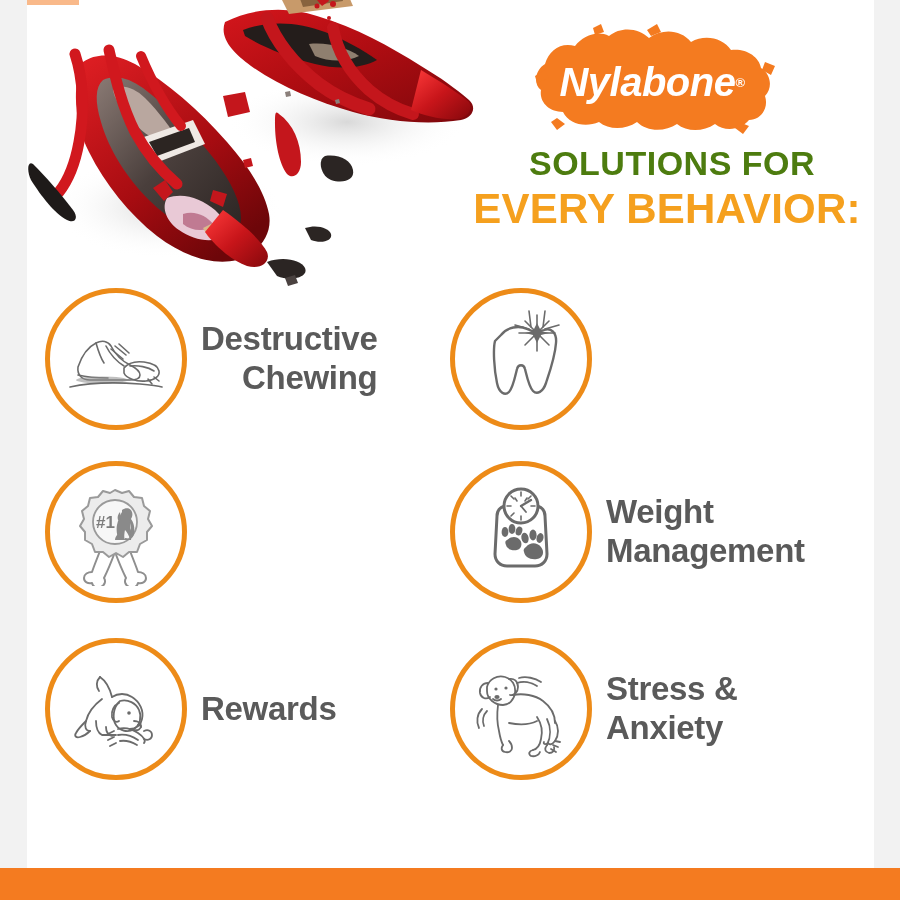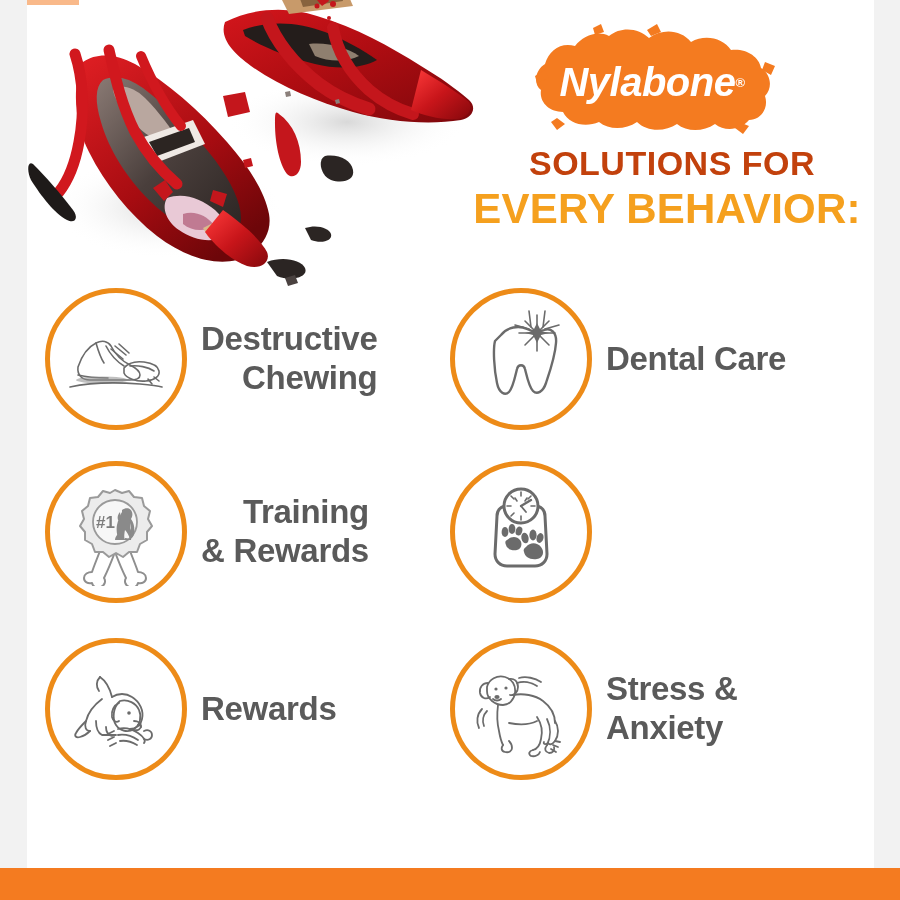--- a/index.html
+++ b/index.html
@@ -51,21 +51,21 @@
     z-index:2;
   }
   .logo-word sup{font-size:13px;vertical-align:super;font-style:normal;}
 
   
   .head1{
     position:absolute;
     left:420px;top:146px;width:450px;
     text-align:center;
     font-size:34px;font-weight:bold;
-    color:#c2410c;
+    color:#4d7c0f;
     letter-spacing:0.5px;
     line-height:1;
   }
   .head2{
     position:absolute;
     left:400px;top:188px;width:480px;
     text-align:center;
     font-size:42px;font-weight:bold;
     color:#F5A01E;
     letter-spacing:0.2px;
@@ -282,21 +282,20 @@
                        C27 64 26 44 28 36 Z"></path>
             </g>
             <g stroke="#6b6b6b" stroke-width="1.6" stroke-linecap="round">
               <path d="M70 10 L70 46 M52 28 L88 28 M58 16 L82 40 M82 16 L58 40"></path>
               <path d="M62 6 L64 22 M78 6 L76 22 M48 20 L62 24 M92 20 L78 24"></path>
             </g>
             <path d="M70 18 L74 26 L82 28 L74 30 L70 38 L66 30 L58 28 L66 26 Z" fill="#6b6b6b"></path>
             <circle cx="70" cy="28" r="4" fill="#6b6b6b"></circle>
           </svg>
         </div>
-        <div class="label">Dental Care</div>
       </div>
 
       <div class="item col1 row2">
         <div class="circle">
           <svg width="108" height="108" viewBox="0 0 108 108">
 
             <g fill="#ffffff" stroke="#8e8e8e" stroke-width="2" stroke-linejoin="round">
               <path d="M40 68 C36 78 32 88 30 94 C26 94 22 96 22 100 C22 104 26 106 30 105
                        C31 109 35 111 39 109 C43 107 44 103 42 100 C46 92 50 82 53 74 Z"></path>
               <path d="M66 68 C70 78 74 88 76 94 C80 94 84 96 84 100 C84 104 80 106 76 105
@@ -314,22 +313,20 @@
                        C70 54 70 58 69 62 L68 62 C67 57 65 54 63 52
                        C62 57 62 60 63 62 L57 62 C55 58 54 52 55 47
                        C56 42 58 37 60 34 Z"></path>
               <path d="M58 34 C56 36 55 39 56 42 L59 42 Z"></path>
               <path d="M63 60 C66 60 68 61 69 62 L62 62 Z"></path>
               <path d="M56 56 C54 58 53 60 53 62 L58 62 Z"></path>
               <path d="M68 40 C72 44 73 50 72 56 C71 60 69 61 68 60 C69 54 69 46 67 42 Z"></path>
             </g>
           </svg>
         </div>
-        <div class="label">Training
-&amp; Rewards</div>
       </div>
 
       <div class="item col2 row2">
         <div class="circle">
           <svg width="108" height="108" viewBox="0 0 108 108">
 
             <path d="M30 38 C30 32 34 28 40 28 L68 28 C74 28 78 32 78 38
                      L80 76 C80 83 75 88 68 88 L40 88 C33 88 28 83 28 76 Z" fill="#ffffff" stroke="#6b6b6b" stroke-width="3" stroke-linejoin="round"></path>
 
             <circle cx="54" cy="28" r="17" fill="#ffffff" stroke="#6b6b6b" stroke-width="3"></circle>
@@ -349,20 +346,22 @@
             </g>
 
             <g fill="#6b6b6b">
               <ellipse cx="58" cy="60" rx="3.6" ry="5.4" transform="rotate(-12 58 60)"></ellipse>
               <ellipse cx="66" cy="57" rx="3.6" ry="5.4"></ellipse>
               <ellipse cx="73" cy="60" rx="3.4" ry="5" transform="rotate(16 73 60)"></ellipse>
               <path d="M59 69 C63 64 70 64 74 69 C78 74 76 80 70 81 C63 82 58 79 57 74 C56 72 57 70 59 69 Z"></path>
             </g>
           </svg>
         </div>
+        <div class="label">Weight
+Management</div>
       </div>
 
       <div class="item col1 row3">
         <div class="circle">
           <svg width="108" height="108" viewBox="0 0 108 108">
             <g fill="none" stroke="#6b6b6b" stroke-width="1.8" stroke-linecap="round" stroke-linejoin="round">
 
               <path d="M38 22 C44 26 48 34 50 42"></path>
               <path d="M38 22 C34 26 34 32 37 36"></path>
 

